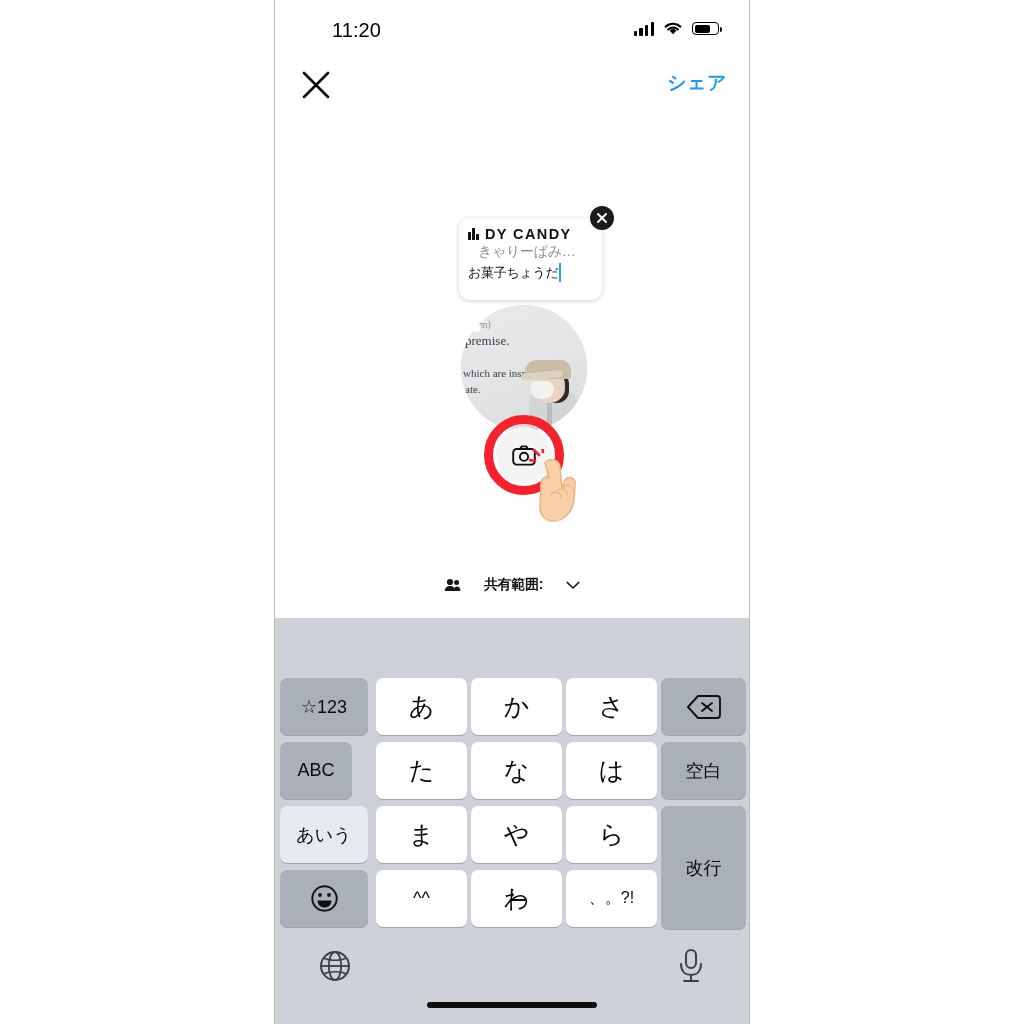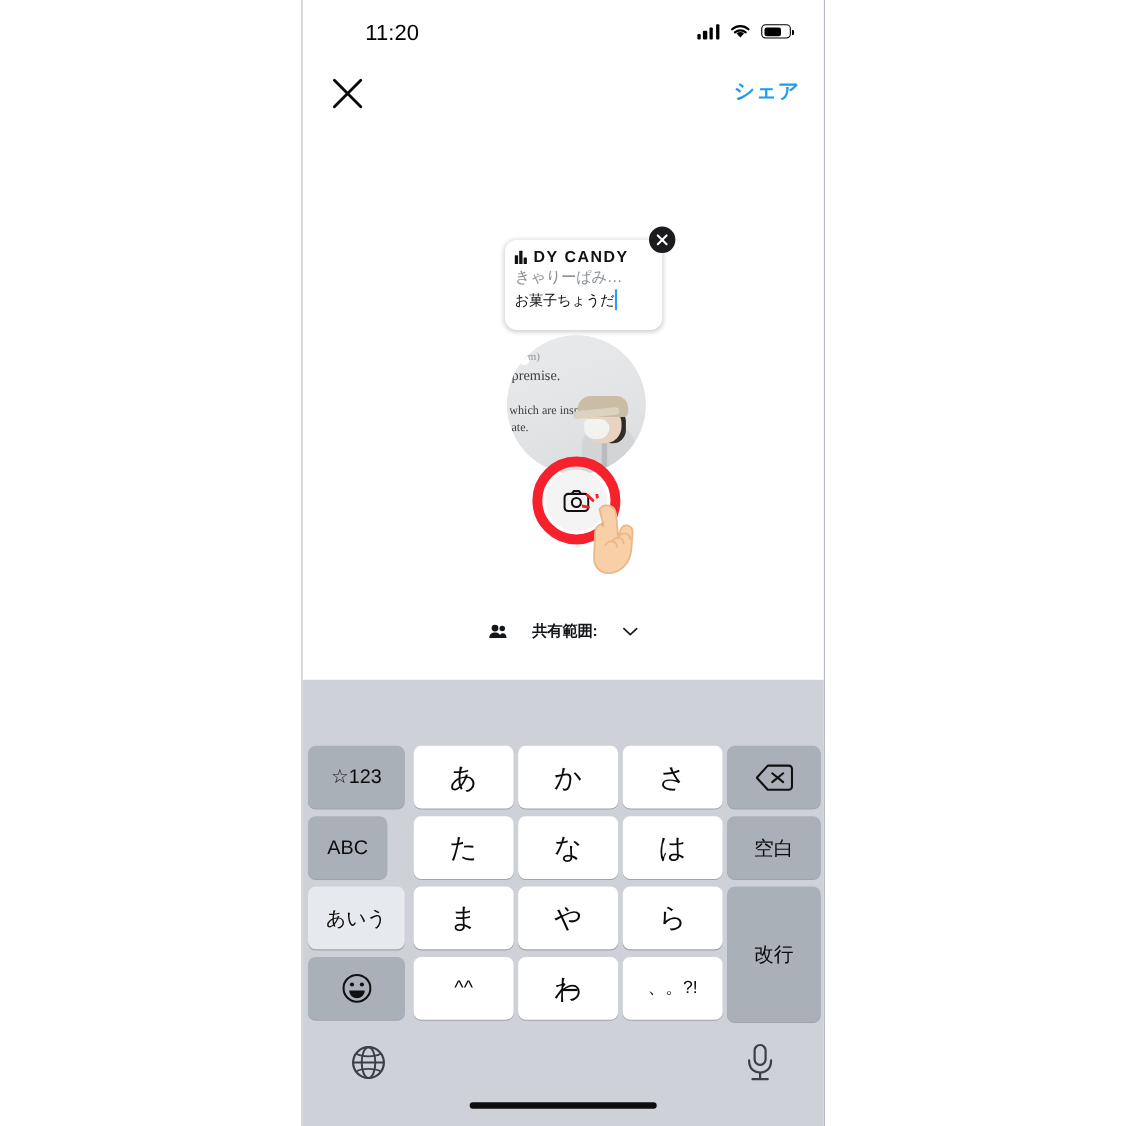--- a/index.html
+++ b/index.html
@@ -137,21 +137,21 @@
   .eq-icon { display:flex; align-items:flex-end; gap:1.6px; height:12px; }
   .eq-icon i { display:block; width:2.6px; background:#111; border-radius:0.5px; }
   .eq-icon i:nth-child(1){ height:8px; }
   .eq-icon i:nth-child(2){ height:12px; }
   .eq-icon i:nth-child(3){ height:6px; }
   #song-title {
     font-size:14.5px; font-weight:bold; color:#121212;
     letter-spacing:1.4px; white-space:nowrap; overflow:hidden;
   }
   #song-artist {
-    padding-left:9px; margin-top:1px;
+    padding-left:19px; margin-top:1px;
     font-size:14px; color:#8a8f96; white-space:nowrap;
     letter-spacing:-0.3px;
   }
   #composed-text {
     padding-left:9px; margin-top:2px;
     font-size:13px; color:#101010; white-space:nowrap;
     letter-spacing:-0.3px; display:flex; align-items:center;
   }
   #text-caret {
     display:inline-block; width:2px; height:19px;
@@ -172,21 +172,21 @@
   }
   #camera-btn {
     position:absolute; left:12px; top:12px; width:56px; height:56px;
     border-radius:50%; background:#f4f4f5;
     display:flex; align-items:center; justify-content:center; cursor:pointer;
   }
   #tap-hand { position:absolute; left:254px; top:335px; width:66px; height:74px; }
 
   
   #scope-row {
-    position:absolute; left:0; bottom:35px; width:100%;
+    position:absolute; left:0; bottom:24px; width:100%;
     display:flex; align-items:center; justify-content:center; gap:23px;
     cursor:pointer;
   }
   #scope-label { font-size:14px; color:#14171a; font-weight:bold; letter-spacing:-0.3px;}
   #scope-value { font-size:14.5px; color:#14171a; font-weight:bold; letter-spacing:-0.4px;}
 
   
   #keyboard {
     position:absolute; left:0; top:618px; width:100%; height:406px;
     background:#ced1d8;

